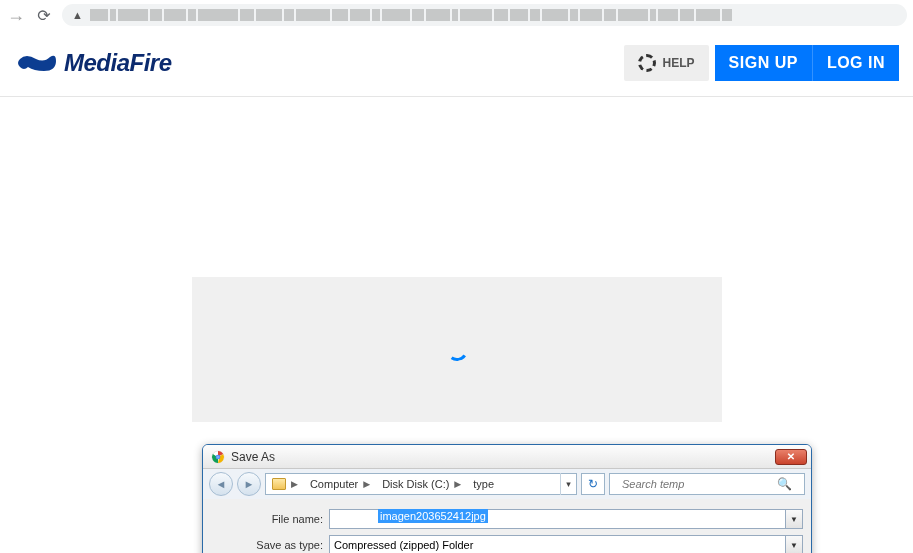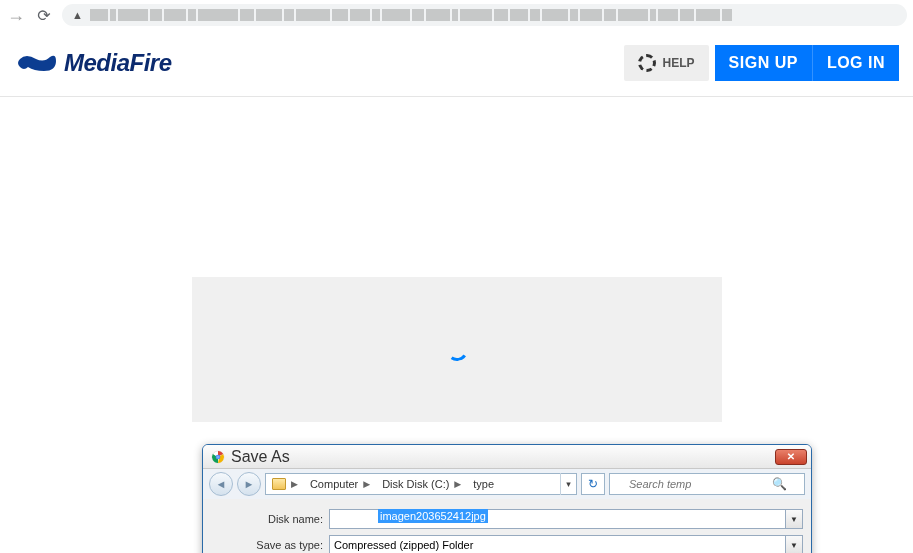--- a/index.html
+++ b/index.html
@@ -29,32 +29,32 @@
     .main { display: flex; justify-content: center; padding-top: 180px; }
     .download-card { width: 530px; height: 145px; background: #f0f0f0; display: flex; flex-direction: column; align-items: center; justify-content: center; gap: 24px; }
     .spinner-wrap { width: 28px; height: 28px; display: flex; align-items: center; justify-content: center; }
     .spinner { width: 22px; height: 22px; border: 3px solid transparent; border-bottom-color: #0083ff; border-radius: 50%; transform: rotate(-10deg); }
     .download-msg { font-size: 15px; font-weight: 700; color: #333; }
     
     
     .save-dialog { position: absolute; left: 202px; top: 444px; width: 610px; background: #f0f0f0; border: 1px solid #2a6aa8; border-radius: 6px 6px 0 0; box-shadow: 0 2px 8px rgba(0,0,0,0.3); }
     .dlg-title-bar { height: 24px; background: linear-gradient(#fdfdfd, #e8e8e8); display: flex; align-items: center; padding: 0 4px 0 8px; border-bottom: 1px solid #c8c8c8; border-radius: 5px 5px 0 0; }
     .dlg-icon svg { width: 14px; height: 14px; display: block; }
-    .dlg-title { font-size: 16px; color: #333; margin-left: 6px; flex: 1; }
+    .dlg-title { font-size: 12px; color: #333; margin-left: 6px; flex: 1; }
     .dlg-close { width: 32px; height: 16px; background: linear-gradient(#e9806a, #c9432c); border: 1px solid #8a2d1e; border-radius: 3px; display: flex; align-items: center; justify-content: center; color: #fff; font-size: 10px; font-weight: bold; }
     
     .dlg-nav-row { height: 30px; display: flex; align-items: center; padding: 2px 6px; gap: 4px; background: #eef2f7; }
     .nav-back, .nav-fwd { width: 24px; height: 24px; border-radius: 50%; background: linear-gradient(#f6f9fc, #d5e2ee); border: 1px solid #a7bed3; display: flex; align-items: center; justify-content: center; color: #6e8aa4; font-size: 11px; }
     .breadcrumb-bar { flex: 1; height: 22px; background: #fff; border: 1px solid #9cb4c9; display: flex; align-items: center; font-size: 11px; color: #333; }
     .bc-seg { padding: 0 6px; display: flex; align-items: center; gap: 5px; }
     .bc-arrow { color: #666; font-size: 9px; }
     .folder-mini { width: 14px; height: 12px; background: linear-gradient(#ffe9a6, #f2c458); border: 1px solid #c79a2e; border-radius: 1px; }
     .bc-drop { width: 16px; height: 22px; border-left: 1px solid #c5d3e0; display:flex; align-items:center; justify-content:center; font-size:9px; color:#444; }
     .refresh-btn { width: 24px; height: 22px; background: #fff; border: 1px solid #9cb4c9; display:flex; align-items:center; justify-content:center; color:#1a6bbf; font-size:12px; }
-    .search-box { width: 196px; height: 22px; background: #fff; border: 1px solid #9cb4c9; display: flex; align-items: center; padding: 0 19px; }
+    .search-box { width: 196px; height: 22px; background: #fff; border: 1px solid #9cb4c9; display: flex; align-items: center; padding: 0 12px; }
     .search-box input { flex: 1; border: none; font-size: 11px; color: #888; font-style: italic; outline: none; }
     .search-mag { color: #3b78b3; font-size: 12px; }
     
     .dlg-body { padding: 10px 8px 4px 8px; background: #f0f0f0; }
     .field-row { display: flex; align-items: center; margin-bottom: 6px; }
     .field-label { width: 118px; text-align: right; font-size: 11px; color: #333; padding-right: 6px; }
     .field-input-wrap { flex: 1; display: flex; }
     .field-input { flex: 1; height: 20px; border: 1px solid #97aabf; background: #fff; font-size: 11px; padding: 0 4px; }
     .field-input.highlight { background: #fff; padding-left: 48px; }
     .field-input.highlight .sel { background: #3399ff; color: #fff; padding: 1px 2px; }
@@ -173,21 +173,21 @@
     </div>
     <div class="refresh-btn">↻</div>
     <div class="search-box">
       <input placeholder="Search temp" style="">
       <span class="search-mag">🔍</span>
     </div>
   </div>
 
   <div class="dlg-body">
     <div class="field-row">
-      <div class="field-label">Disk name:</div>
+      <div class="field-label">File name:</div>
       <div class="field-input-wrap">
         <div class="field-input highlight"><span class="sel">imagen203652412jpg</span></div>
         <div class="dropdown-arrow">▼</div>
       </div>
     </div>
     <div class="field-row">
       <div class="field-label">Save as type:</div>
       <div class="field-input-wrap">
         <div class="field-select">Compressed (zipped) Folder</div>
         <div class="dropdown-arrow">▼</div>

